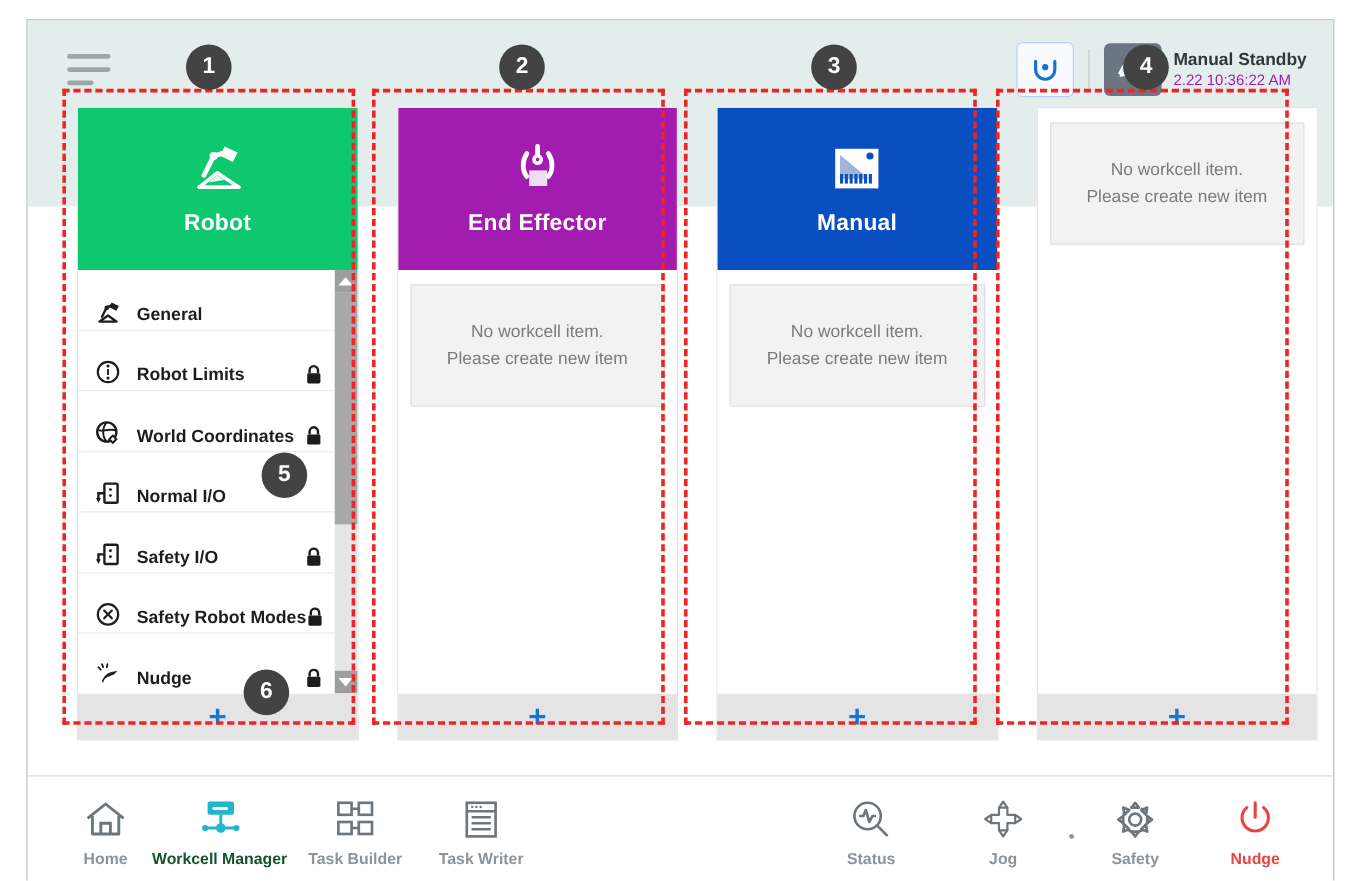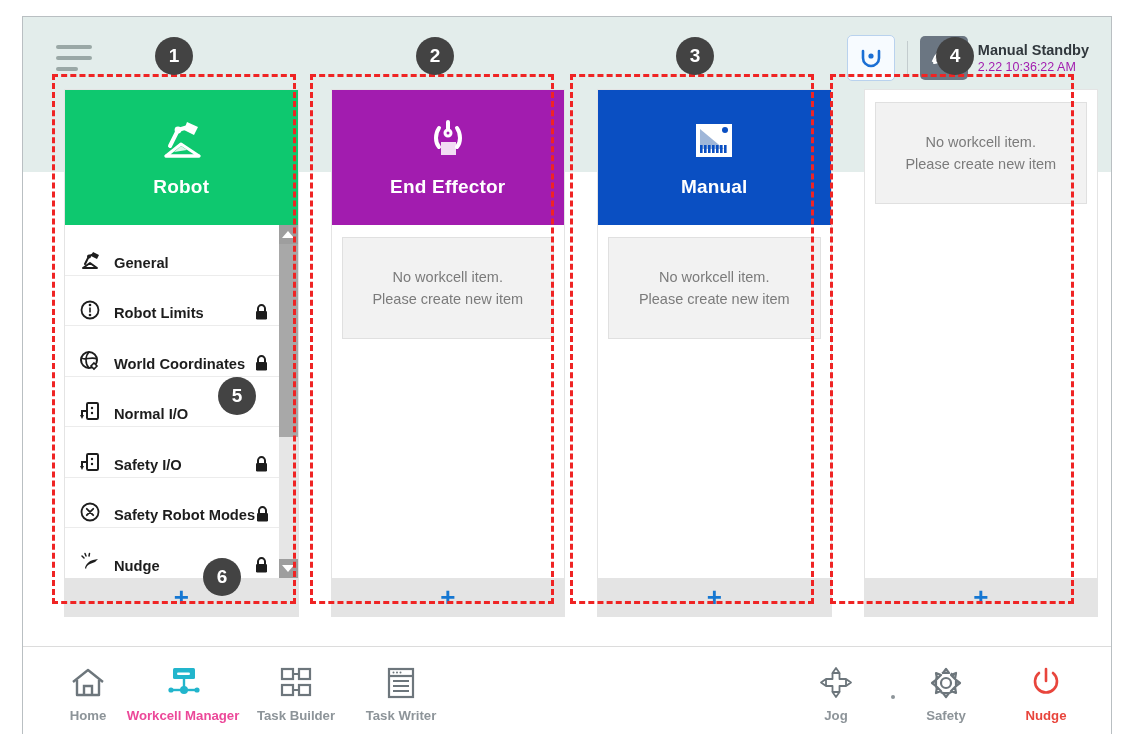--- a/index.html
+++ b/index.html
@@ -254,21 +254,21 @@
     align-items: center;
   }
   .nav-icon { height: 40px; display: flex; align-items: center; justify-content: center; }
   .nav-label {
     margin-top: 5px;
     font-size: 13.2px;
     font-weight: bold;
     color: #8d9499;
     white-space: nowrap;
   }
-  .nav-label.active { color: #ec4899; }
+  .nav-label.active { color: #14532d; }
   .nav-label.power { color: #e8453c; }
   .nav-dot {
     position: absolute;
     width: 4px; height: 4px;
     background: #8d9499;
     border-radius: 50%;
     left: 868px;
     top: 48px;
   }
 
@@ -587,20 +587,30 @@
               <path d="M5 10 L29 10" stroke="#6d767c" stroke-width="2.2"></path>
               <circle cx="9.5" cy="6.5" r="1" fill="#6d767c"></circle>
               <circle cx="13" cy="6.5" r="1" fill="#6d767c"></circle>
               <circle cx="16.5" cy="6.5" r="1" fill="#6d767c"></circle>
               <path d="M9 15 L25 15 M9 20 L25 20 M9 25 L25 25" stroke="#6d767c" stroke-width="2.2"></path>
             </svg>
         </span>
         <span class="nav-label">Task Writer</span>
       </div>
 
+      <div class="nav-item" style="left:648px">
+        <span class="nav-icon">
+          <svg width="36" height="34" viewBox="0 0 36 34">
+              <circle cx="15" cy="14" r="11" fill="none" stroke="#6d767c" stroke-width="2.2"></circle>
+              <path d="M8 14 L11.5 14 L13.5 9 L16.5 19 L19 14 L22 14" fill="none" stroke="#6d767c" stroke-width="2.2" stroke-linejoin="round"></path>
+              <path d="M23 22 L31 30" stroke="#6d767c" stroke-width="2.2" stroke-linecap="round"></path>
+            </svg>
+        </span>
+        <span class="nav-label">Status</span>
+      </div>
 
       <div class="nav-item" style="left:758px">
         <span class="nav-icon">
           <svg width="36" height="34" viewBox="0 0 36 34">
               <path d="M18 2 L21.5 7 L14.5 7 Z" fill="none" stroke="#6d767c" stroke-width="1.8" stroke-linejoin="round"></path>
               <path d="M18 31 L14.5 26 L21.5 26 Z" fill="none" stroke="#6d767c" stroke-width="1.8" stroke-linejoin="round"></path>
               <path d="M3 16.5 L8 13 L8 20 Z" fill="none" stroke="#6d767c" stroke-width="1.8" stroke-linejoin="round"></path>
               <path d="M33 16.5 L28 20 L28 13 Z" fill="none" stroke="#6d767c" stroke-width="1.8" stroke-linejoin="round"></path>
               <path d="M14.5 7 L14.5 13 L8 13 M21.5 7 L21.5 13 L28 13 M8 20 L14.5 20 L14.5 26 M28 20 L21.5 20 L21.5 26" fill="none" stroke="#6d767c" stroke-width="1.8" stroke-linejoin="round"></path>
             </svg>

